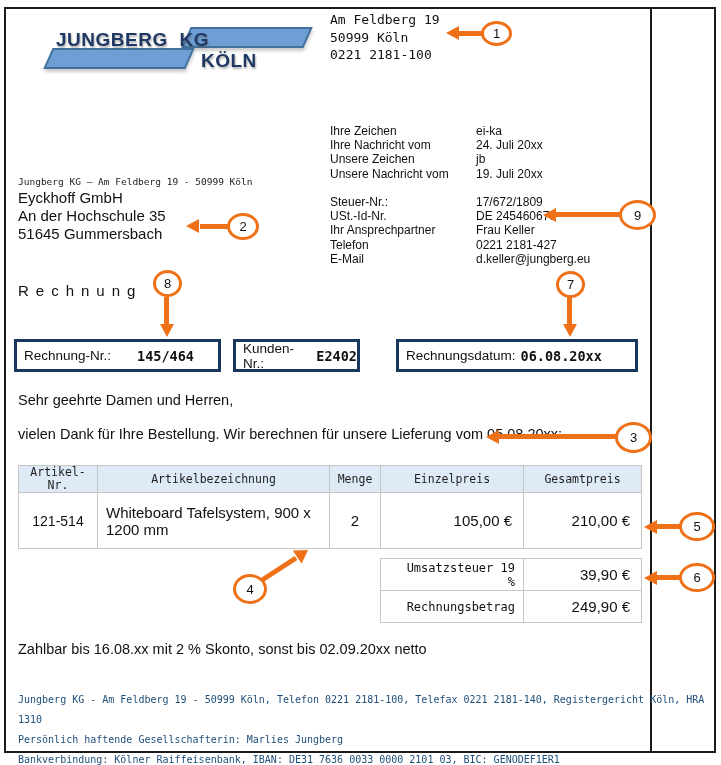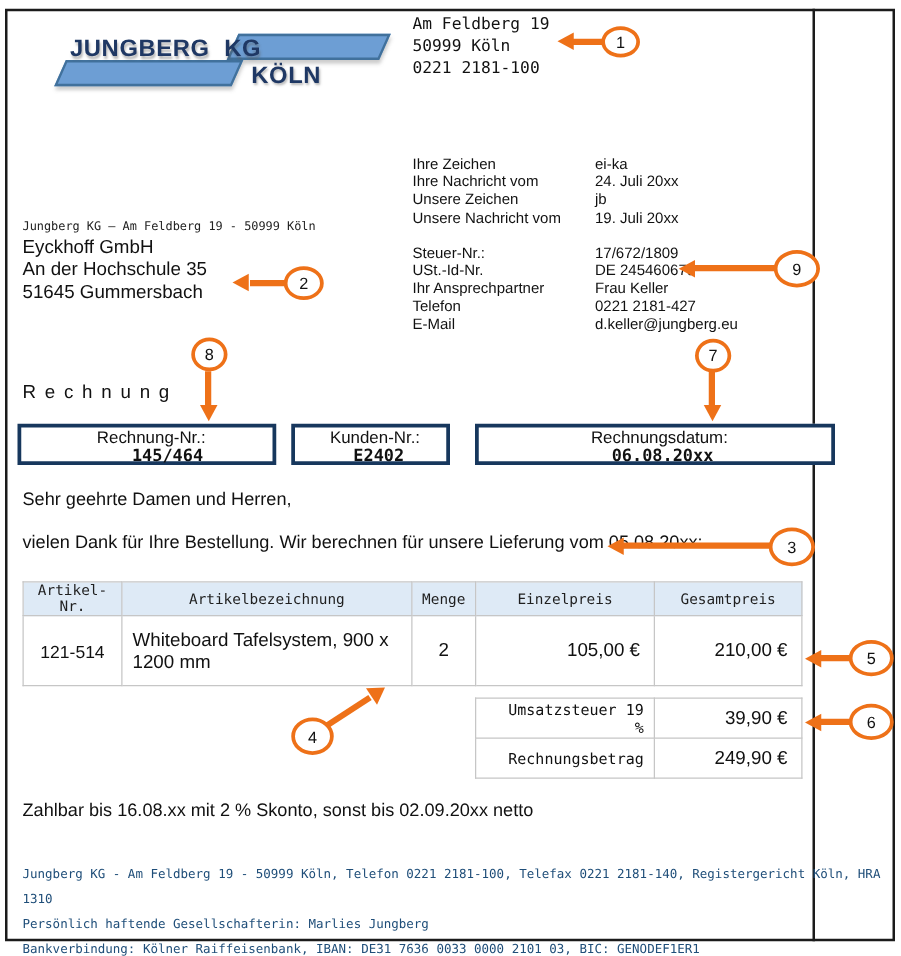--- a/index.html
+++ b/index.html
@@ -32,31 +32,31 @@
   #contact-block { top: 195px; }
   .info-row { display: flex; }
   .info-row .lbl { width: 146px; flex: 0 0 146px; }
 
   
   #return-address { position: absolute; left: 18px; top: 176px;
                     font-family: "DejaVu Sans Mono", monospace; font-size: 9.5px; color: #222; }
   #recipient { position: absolute; left: 18px; top: 189px; font-size: 15px; line-height: 18px; }
 
   
-  #doc-title { position: absolute; left: 18px; top: 305px; font-size: 15px; letter-spacing: 7px; }
+  #doc-title { position: absolute; left: 18px; top: 282px; font-size: 15px; letter-spacing: 7px; }
 
   
   .info-box { position: absolute; top: 339px; height: 33px; border: 3px solid #17375d;
-              display: flex; align-items: center; padding-left: 7px; font-size: 13.5px; background: #fff; flex-direction: column; }
+              display: flex; align-items: center; padding-left: 7px; font-size: 13.5px; background: #fff; }
   .info-box .val { font-family: "DejaVu Sans Mono", monospace; font-weight: bold; font-size: 13.5px; }
   #box-rechnung-nr { left: 14px; width: 207px; }
   #box-rechnung-nr .val { margin-left: 26px; }
   #box-kunden-nr { left: 233px; width: 127px; }
   #box-kunden-nr .val { margin-left: 6px; }
-  #box-rechnungsdatum { left: 380px; width: 288px; }
+  #box-rechnungsdatum { left: 396px; width: 242px; }
   #box-rechnungsdatum .val { margin-left: 5px; }
 
   
   #salutation { position: absolute; left: 18px; top: 392px; font-size: 14.5px; }
   #intro { position: absolute; left: 18px; top: 426px; font-size: 14.5px; }
   #payment-terms { position: absolute; left: 18px; top: 641px; font-size: 14.5px; }
 
   
   #items-table { position: absolute; left: 18px; top: 465px; border-collapse: collapse; table-layout: fixed; }
   #items-table td { border: 1px solid #c6c6c6; }

